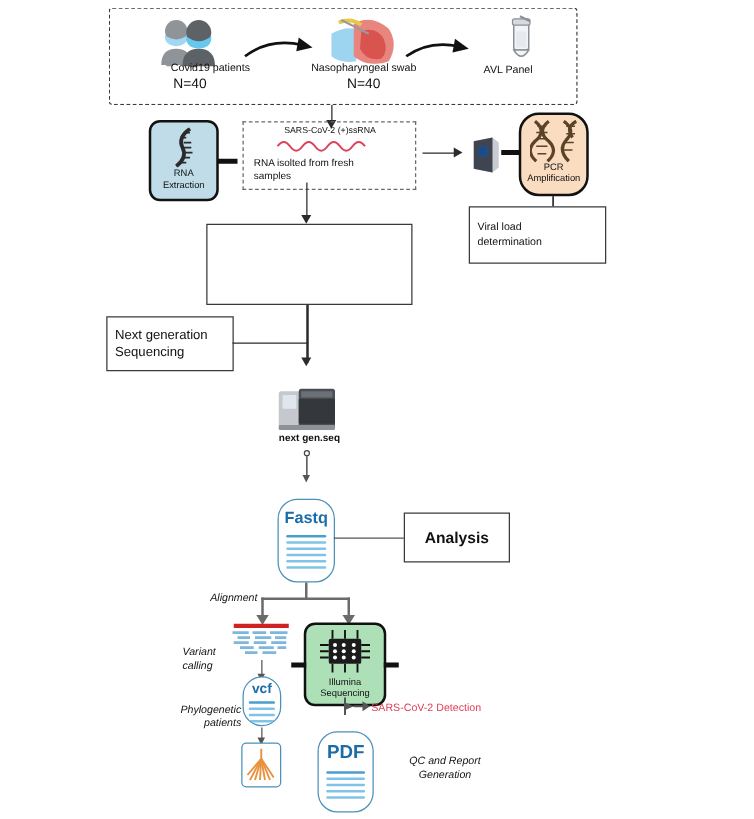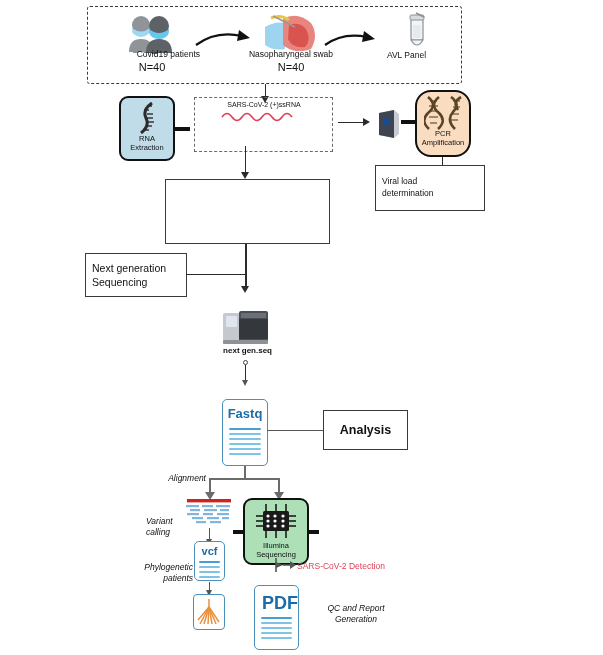--- a/index.html
+++ b/index.html
@@ -108,21 +108,21 @@
     border-radius: 50%;
     background: #fff;
     box-sizing: border-box;
   }
 
   
   .doc {
     position: absolute;
     background: #ffffff;
     border: 1.8px solid #4a90b8;
-    border-radius: 5px;
+    border-radius: 16px;
     box-sizing: border-box;
     overflow: hidden;
   }
   .doc-title {
     position: absolute;
     left: 0; right: 0;
     text-align: center;
     font-weight: bold;
     color: #1b6ca8;
     font-family: "Liberation Sans", sans-serif;
@@ -213,20 +213,22 @@
       <line x1="7" y1="28" x2="13" y2="28"></line>
     </g>
   </svg>
   <div class="thick-l" style="left:174px; top:127px; width:16px;"></div>
 
   <div class="dashed-thin" style="left:194px; top:97px; width:139px; height:55px;"></div>
   <div class="lbl" style="left:200px; top:101px; width:128px; text-align:center; font-size:7px;">SARS-CoV-2 (+)ssRNA</div>
   <svg class="abs" style="left:221px; top:110px;" width="82" height="12" viewBox="0 0 82 12">
     <path d="M1 7 q5 -7 10 0 q5 7 10 0 q5 -7 10 0 q5 7 10 0 q5 -7 10 0 q5 7 10 0 q5 -7 10 0" stroke="#e0405a" stroke-width="1.6" fill="none"></path>
   </svg>
+  <div class="lbl" style="left:203px; top:126px; width:128px; font-size:8px;">RNA isolted from fresh
+samples</div>
 
   <div class="hline" style="left:338px; top:122px; width:27px;"></div>
   <div class="arrowhead-right" style="left:363px; top:118px;"></div>
 
   <svg class="abs" style="left:375px; top:108px;" width="28" height="32" viewBox="0 0 28 32">
     <path d="M4 5 L19 2 L24 6 L24 26 L19 30 L4 27 Z" fill="#c8ccd2"></path>
     <path d="M4 5 L19 2 L19 30 L4 27 Z" fill="#3e4450"></path>
     <rect x="8" y="9" width="7" height="8" rx="1" fill="#2a5f9e"></rect>
     <rect x="8" y="9" width="7" height="8" rx="1" fill="#1a4c8a"></rect>
   </svg>
@@ -410,21 +412,21 @@
 
   <svg class="abs" style="left:272px; top:557px;" width="26" height="16" viewBox="0 0 26 16">
     <line x1="4" y1="1" x2="4" y2="15" stroke="#555" stroke-width="1.6"></line>
     <path d="M4 5 L11 8 L4 11 Z" fill="#555"></path>
     <line x1="11" y1="8" x2="21" y2="8" stroke="#555" stroke-width="1.5"></line>
     <path d="M18 4 L24 8 L18 12 Z" fill="#555"></path>
   </svg>
   <div class="det-text" style="left:297px; top:561px;">SARS-CoV-2 Detection</div>
 
   <div class="doc" style="left:254px; top:585px; width:45px; height:65px;">
-    <div class="doc-title" style="top:7px; font-size:18px;text-align:right;">PDF</div>
+    <div class="doc-title" style="top:7px; font-size:15px;">PDF</div>
     <div class="doc-lines" style="top:31px;">
       <div class="doc-line dark"></div>
       <div class="doc-line"></div>
       <div class="doc-line"></div>
       <div class="doc-line"></div>
       <div class="doc-line"></div>
     </div>
   </div>
   <div class="lbl lbl-ital" style="left:306px; top:603px; width:100px; font-size:8.5px; line-height:1.35; text-align:center;">QC and Report
 Generation</div>

